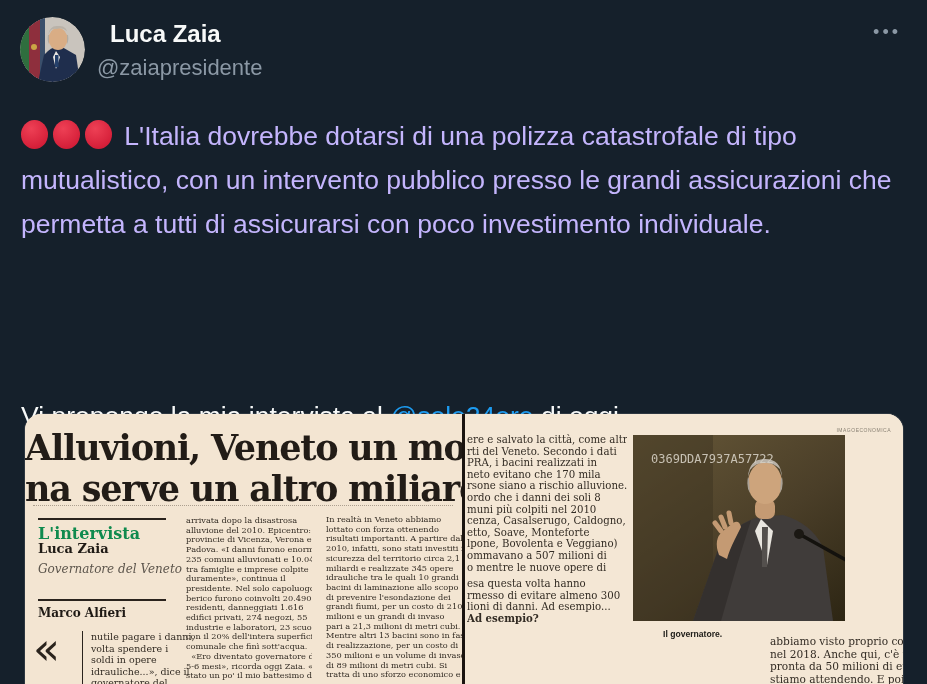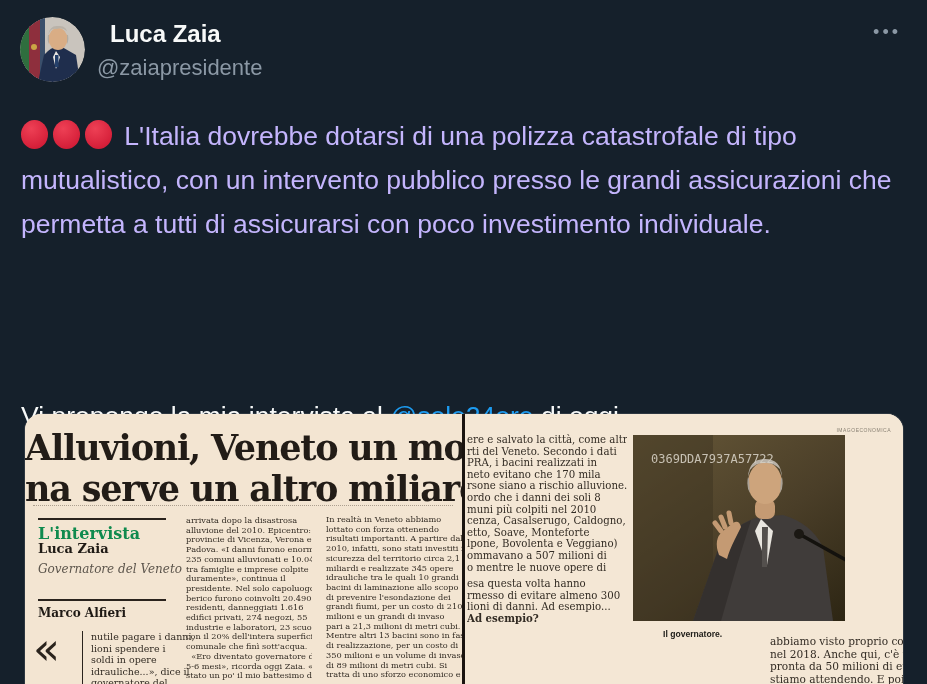--- a/index.html
+++ b/index.html
@@ -104,21 +104,21 @@
     <div class="dotrule"></div>
     <div class="rule rule1"></div>
     <div class="kicker">L'intervista</div>
     <div class="author-name">Luca Zaia</div>
     <div class="author-role">Governatore del Veneto</div>
     <div class="rule rule2"></div>
     <div class="byline">Marco Alfieri</div>
     <div class="quote-mark">«</div>
     <div class="lede">
         <div class="nl">nutile pagare i danni,</div>
-        <div class="nl">lioni spendere i</div>
+        <div class="nl">volta spendere i</div>
         <div class="nl">soldi in opere</div>
         <div class="nl">idrauliche...», dice il</div>
         <div class="nl">governatore del</div>
       </div>
 
     <div class="news-col col2">
         <div class="nl">arrivata dopo la disastrosa</div>
         <div class="nl">alluvione del 2010. Epicentro: le</div>
         <div class="nl">provincie di Vicenza, Verona e</div>
         <div class="nl">Padova. «I danni furono enormi:</div>

